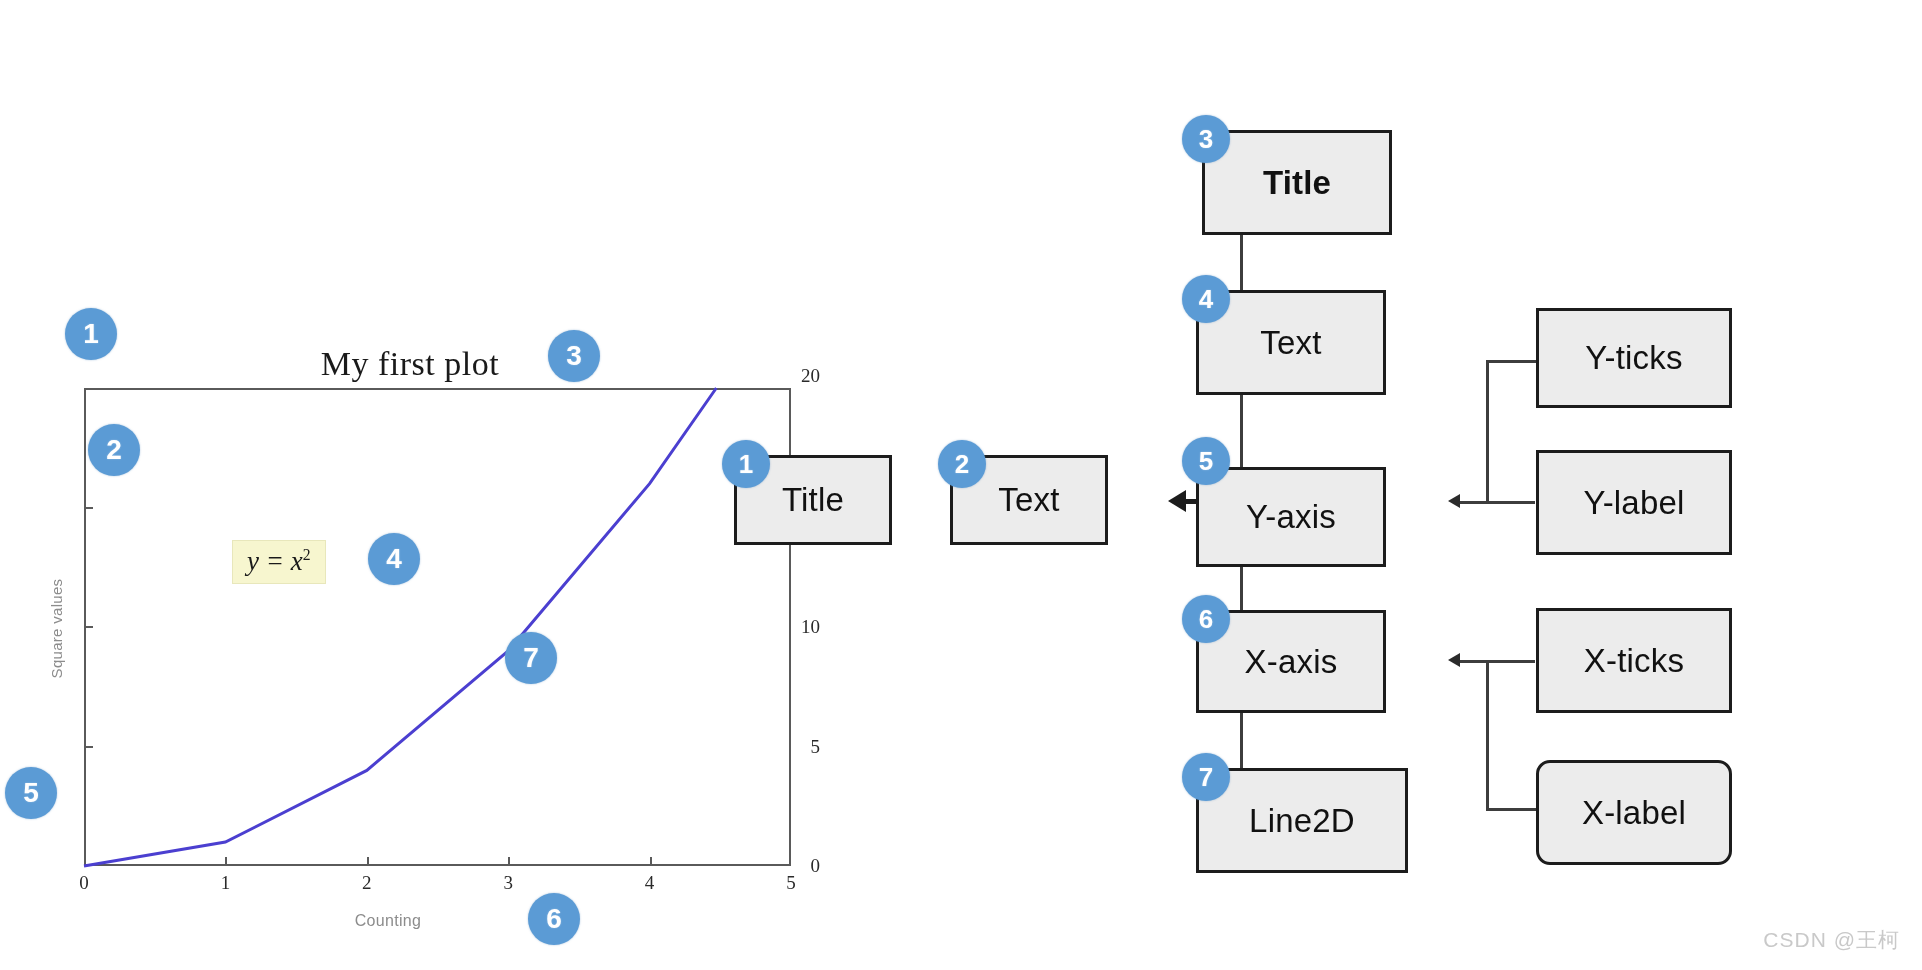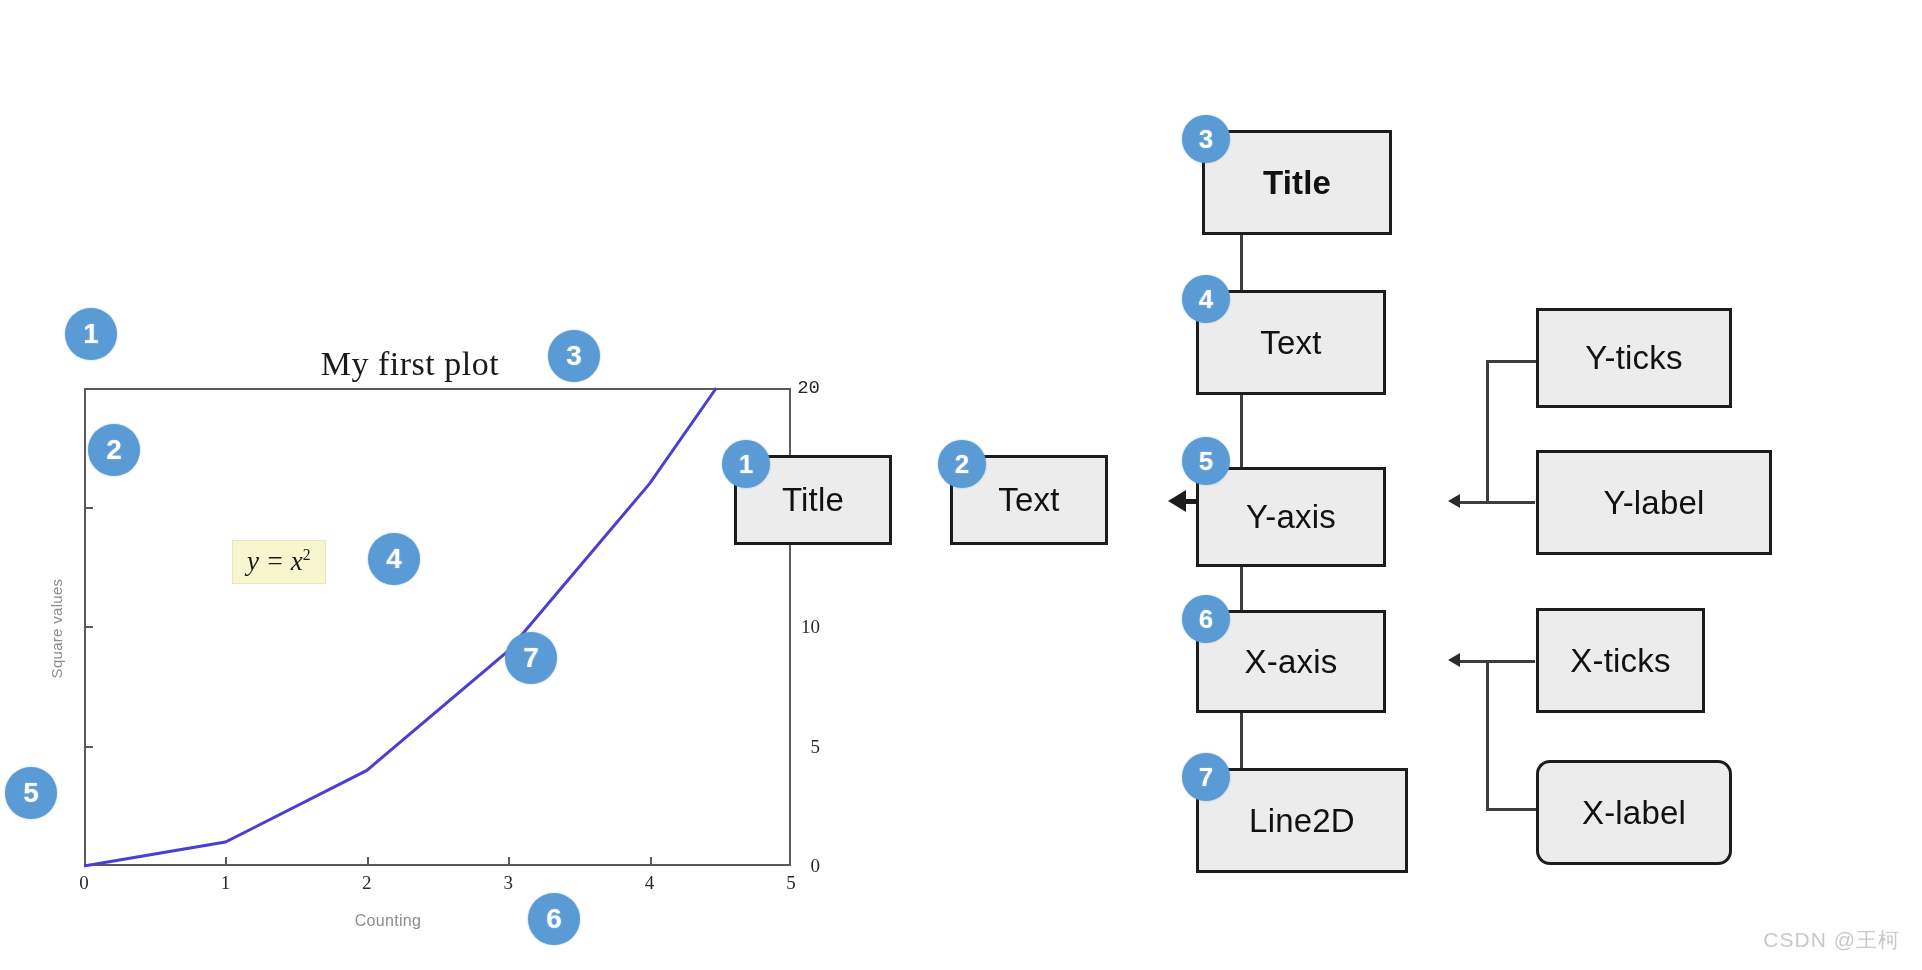--- a/index.html
+++ b/index.html
@@ -189,21 +189,21 @@
 </style>
 </head>
 <body>
 
 <div id="figure-panel">
 
   <div id="plot-title">My first plot</div>
 
   <div id="axes-frame"></div>
 
-  <div class="ytick-label" style="top:388px;font-family:Liberation Mono, monospace;">20</div>
+  <div class="ytick-label" style="top:376px;">20</div>
   <div class="ytick-label" style="top:507.5px;">15</div>
   <div class="ytick-label" style="top:627px;">10</div>
   <div class="ytick-label" style="top:746.5px;">5</div>
   <div class="ytick-label" style="top:866px;">0</div>
 
   <div class="ytick-mark" style="top:507.5px;"></div>
   <div class="ytick-mark" style="top:627px;"></div>
   <div class="ytick-mark" style="top:746.5px;"></div>
 
   <div class="xtick-label" style="left:84px;">0</div>
@@ -272,23 +272,23 @@
   <div class="node-box" style="left:376px; top:290px; width:190px; height:105px;">Text</div>
 
   <div class="node-box" style="left:376px; top:452px; width:190px; height:100px;margin-top:15px;">Y-axis</div>
 
   <div class="node-box" style="left:376px; top:610px; width:190px; height:103px;">X-axis</div>
 
   <div class="node-box" style="left:376px; top:768px; width:212px; height:105px;">Line2D</div>
 
   <div class="node-box" style="left:716px; top:308px; width:196px; height:100px;">Y-ticks</div>
 
-  <div class="node-box" style="left:716px; top:450px; width:236px; height:105px;">Y-label</div>
-
-  <div class="node-box" style="left:716px; top:608px; width:169px; height:105px;">X-ticks</div>
+  <div class="node-box" style="left:716px; top:450px; width:196px; height:105px;">Y-label</div>
+
+  <div class="node-box" style="left:716px; top:608px; width:196px; height:105px;">X-ticks</div>
 
   <div class="node-box" style="left:716px; top:760px; width:196px; height:105px;border-radius:14px;">X-label</div>
 
   <div class="badge sm" style="left:-98px; top:440px;">1</div>
   <div class="badge sm" style="left:118px; top:440px;">2</div>
   <div class="badge sm" style="left:362px; top:115px;">3</div>
   <div class="badge sm" style="left:362px; top:275px;">4</div>
   <div class="badge sm" style="left:362px; top:437px;">5</div>
   <div class="badge sm" style="left:362px; top:595px;">6</div>
   <div class="badge sm" style="left:362px; top:753px;">7</div>

